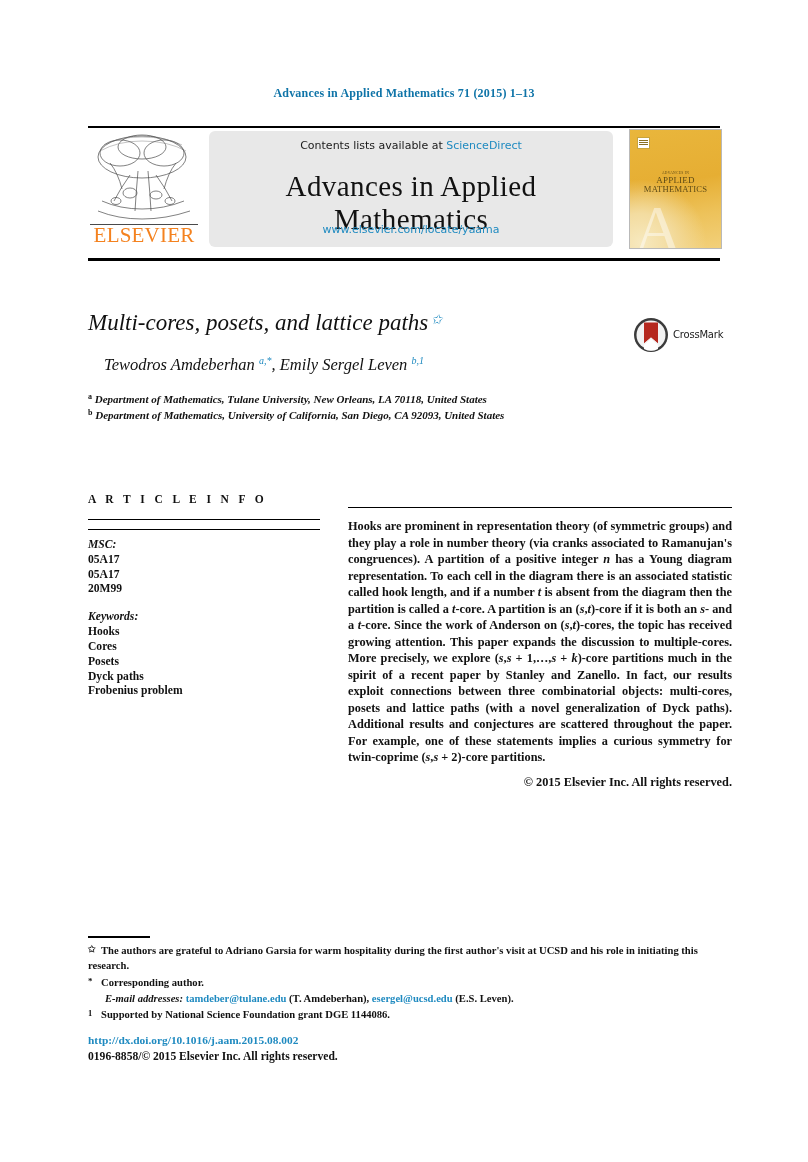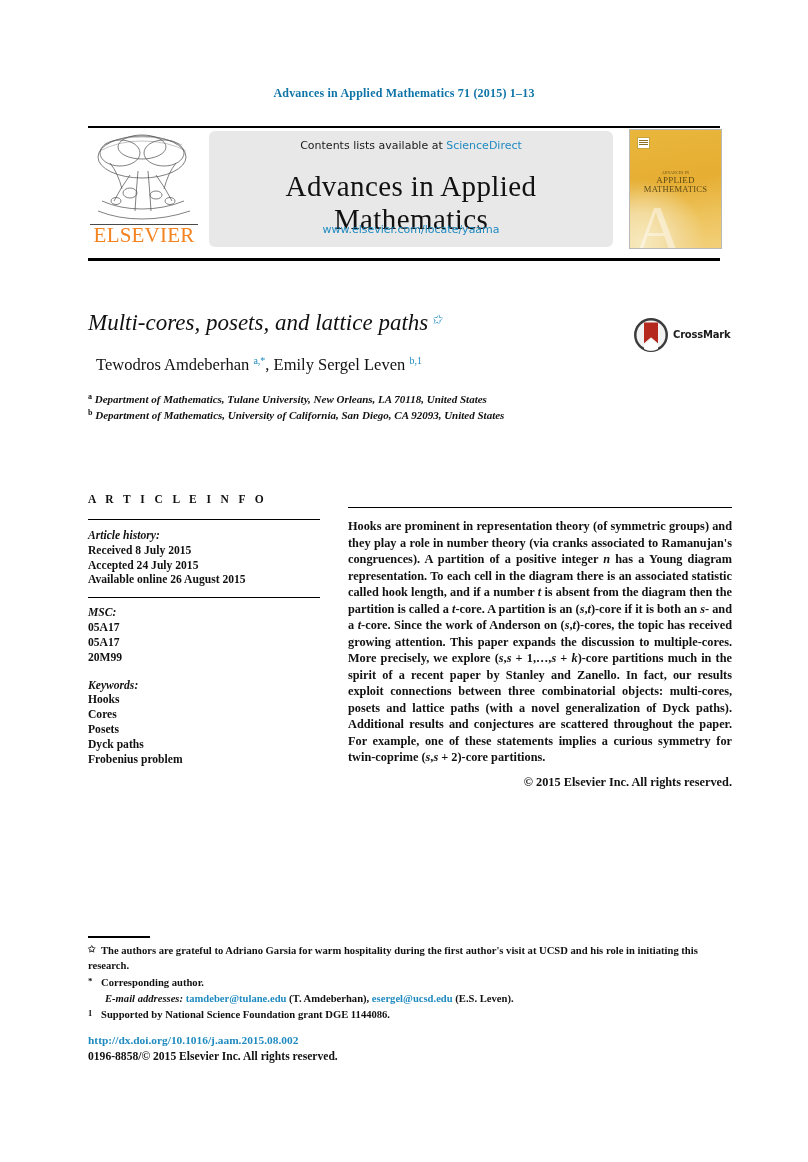--- a/index.html
+++ b/index.html
@@ -166,38 +166,39 @@
     font-style: italic;
   }
   .title .dagger {
     font-size: 13px;
     color: #1f8ac0;
     vertical-align: 6px;
     margin-left: 3px;
   }
   .authors {
     position: absolute;
-    left: 96px; top: 355px;
+    left: 104px; top: 355px;
     width: 560px;
     font-size: 16.5px;
     line-height: 1.25;
     color: #111;
+    font-style: italic;
   }
   .authors sup { font-size: 10px; color: #1f8ac0; vertical-align: 6px; }
   .crossmark {
     position: absolute;
     left: 633px; top: 317px;
     width: 100px; height: 38px;
   }
   .crossmark .cm-word {
     position: absolute;
     left: 40px; top: 12px;
     font-family: "DejaVu Sans", sans-serif;
     font-size: 10px;
-    font-weight: bold;
+    font-weight: normal;
     color: #1a1a1a;
     letter-spacing: -.2px;
   }
 
   .affil {
     position: absolute;
     left: 88px; top: 392px;
     width: 560px;
     font-size: 11px;
     font-style: italic;
@@ -385,26 +386,20 @@
 
   <div class="affil">
     <p><sup>a</sup> <span>Department of Mathematics, Tulane University, New Orleans, LA 70118, United States</span></p>
     <p><sup>b</sup> <span>Department of Mathematics, University of California, San Diego, CA 92093, United States</span></p>
   </div>
 
   <div class="col-left">
     <p class="sec-head">A R T I C L E   I N F O</p>
     <div class="hr-thin"></div>
 
-    <div class="block">
-      <p class="lbl">Article history:</p>
-      <p>Received 8 July 2015</p>
-      <p>Accepted 24 July 2015</p>
-      <p>Available online 26 August 2015</p>
-    </div>
 
     <div class="sep"></div>
 
     <div class="block">
       <p class="lbl">MSC:</p>
       <p>05A17</p>
       <p>05A17</p>
       <p>20M99</p>
     </div>
 

